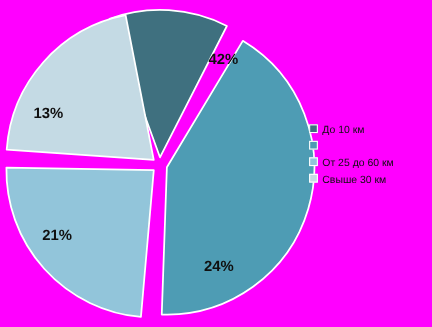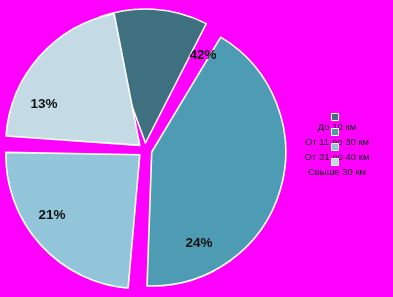--- a/index.html
+++ b/index.html
@@ -44,23 +44,22 @@
     position: absolute;
     left: 281px;
     top: 113px;
     width: 112px;
     display: flex;
     flex-direction: column;
     gap: 2px;
   }
   .legend-row {
     display: flex;
-    align-items: center;
+    align-items: flex-start;
     height: 13px;
-    flex-direction: column;
   }
   .legend-swatch {
     width: 8px;
     height: 8px;
     border: 1px solid #ffffff;
     box-sizing: border-box;
     flex: 0 0 auto;
     margin-right: 4px;
   }
   .legend-label {
@@ -91,25 +90,24 @@
       </g>
   </svg>
 
   <div id="legend">
       <div class="legend-row">
         <span class="legend-swatch" style="background: rgb(63, 112, 127);"></span>
         <span class="legend-label">До 10 км</span>
       </div>
       <div class="legend-row">
         <span class="legend-swatch" style="background: rgb(78, 156, 180);"></span>
-        <span class="legend-label">От 11 до 30 км</span>
       </div>
       <div class="legend-row">
         <span class="legend-swatch" style="background: rgb(146, 197, 218);"></span>
-        <span class="legend-label">От 31 до 40 км</span>
+        <span class="legend-label">От 25 до 60 км</span>
       </div>
       <div class="legend-row">
         <span class="legend-swatch" style="background: rgb(196, 218, 228);"></span>
         <span class="legend-label">Свыше 30 км</span>
       </div>
     </div>
 
 </div>
 
 </body></html>

